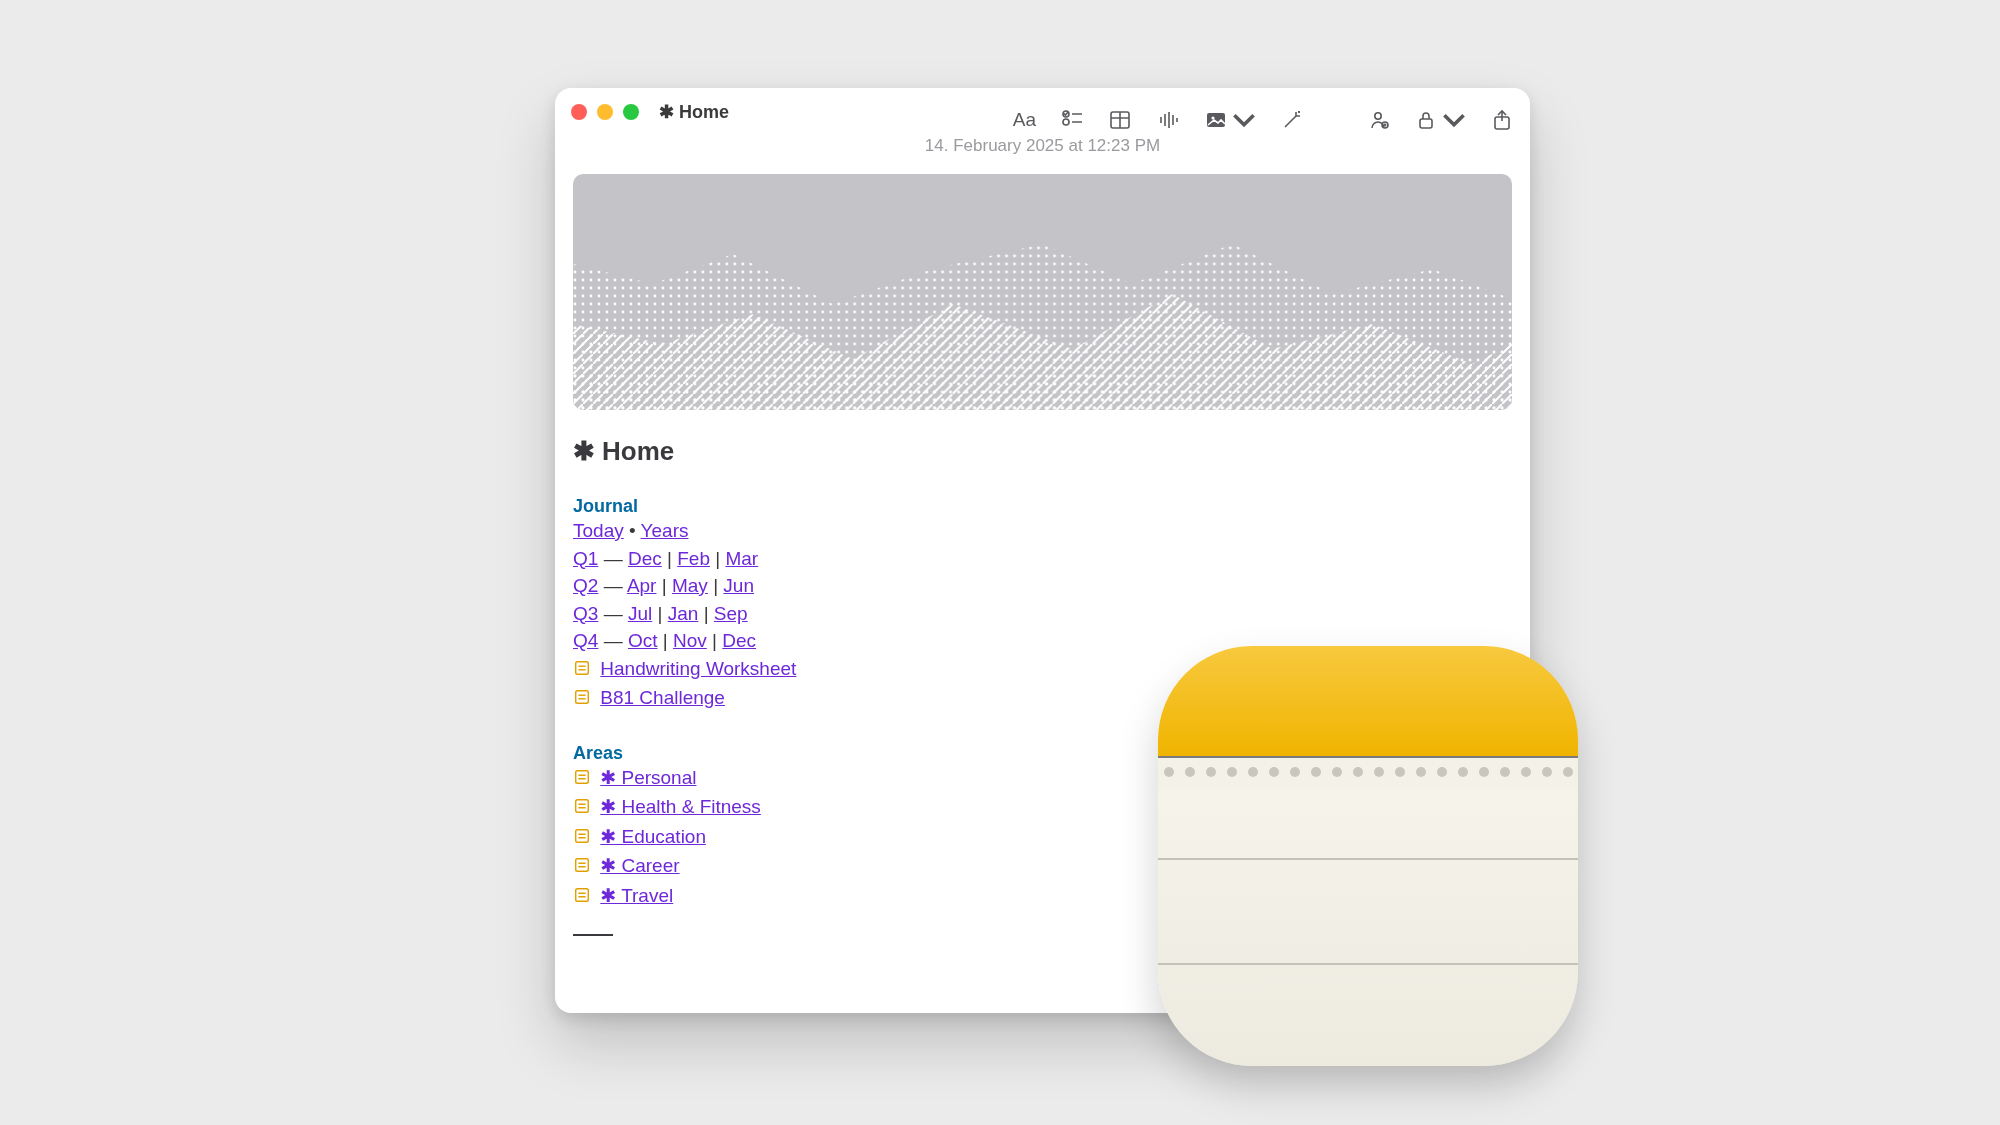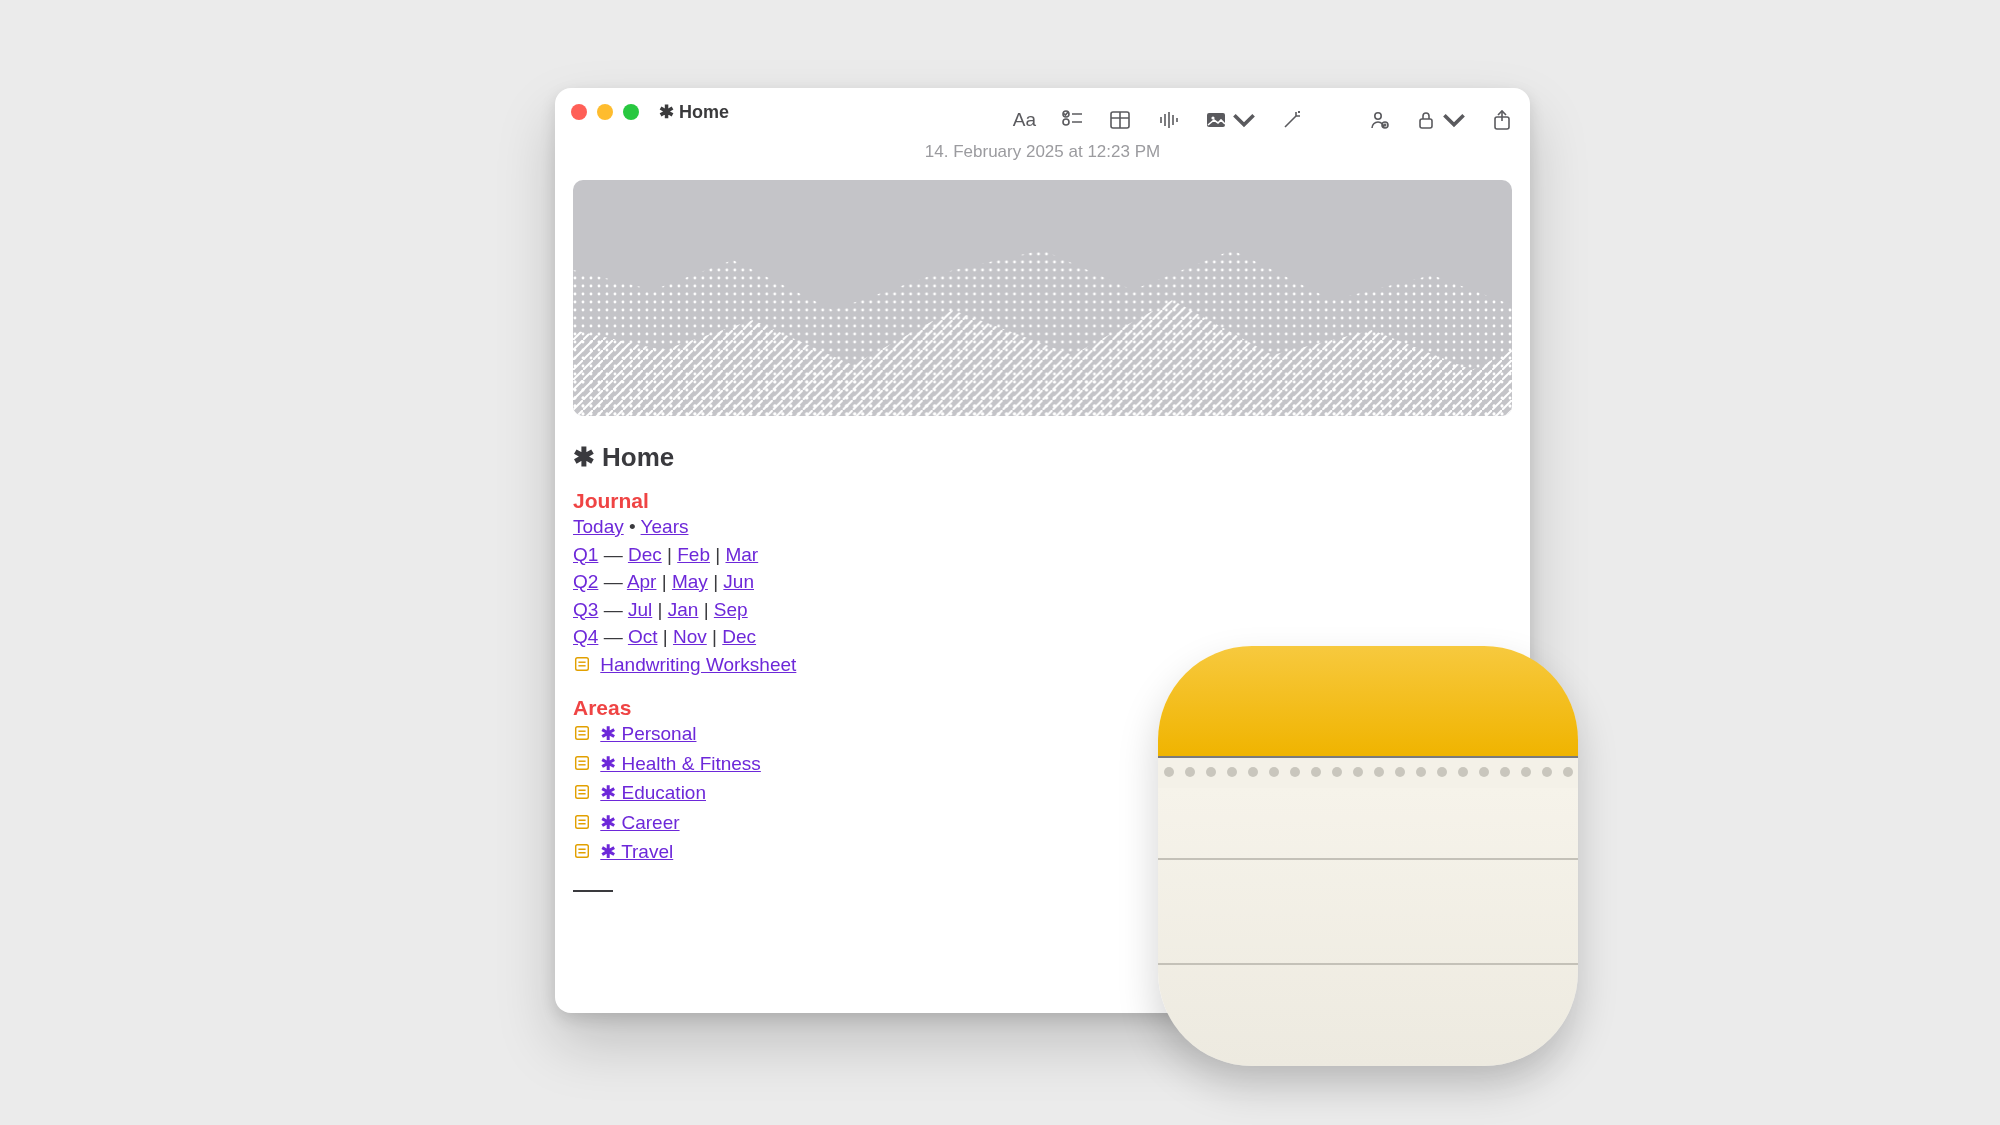--- a/index.html
+++ b/index.html
@@ -47,37 +47,36 @@
     color: #5a5a5e;
   }
   .tbtn { display:flex; align-items:center; gap:4px; cursor:default;margin-top:16px; }
   .tbtn svg { width: 24px; height: 24px; stroke: #5a5a5e; fill:none; stroke-width:1.6; }
   .tbtn .txt { font-size:19px; color:#5a5a5e; }
   .chev { width:10px; height:10px; }
   .timestamp {
     text-align: center;
     font-size: 17px;
     color: #9b9b9f;
-    margin-top: 6px;
   }
   .hero {
     margin: 18px 18px 0 18px;
     height: 236px;
     border-radius: 10px;
     background: #c4c4c8;
     position: relative;
     overflow: hidden;
   }
   .hero svg { position:absolute; inset:0; width:100%; height:100%; }
   .content {
     padding: 26px 18px 18px 18px;
     color: #3a3a3c;
   }
   .h1 { font-size: 26px; font-weight: 800; color:#3a3a3e; }
-  .h2 { font-size: 21px; font-weight: 800; color:#ef4444; margin-top: 16px; }
+  .h2 { font-size: 18px; font-weight: 800; color:#0369a1; margin-top: 29px; }
   .line { font-size: 19px; line-height: 1.45; }
   a.yl { color: #6d28d9; text-decoration: underline; cursor:pointer; }
   .sep { color:#3a3a3e; }
   .noteicon { display:inline-block; vertical-align:-2px; margin-right:4px; }
   .noteicon svg { width:18px; height:18px; stroke:#e2a000; fill:none; stroke-width:1.6; }
   .hr { width:40px; border:none; border-top:2px solid #3a3a3e; margin-top:22px; }
 
   
   .appicon {
     position:absolute;
@@ -260,20 +259,28 @@
     </div>
 
     <div class="line">
       <span class="noteicon"><svg viewBox="0 0 20 20">
             <rect x="3" y="3" width="14" height="14" rx="2"></rect>
             <line x1="6" y1="8" x2="14" y2="8"></line>
             <line x1="6" y1="12" x2="14" y2="12"></line>
           </svg></span>
       <a class="yl">Handwriting Worksheet</a>
     </div>
+    <div class="line">
+      <span class="noteicon"><svg viewBox="0 0 20 20">
+            <rect x="3" y="3" width="14" height="14" rx="2"></rect>
+            <line x1="6" y1="8" x2="14" y2="8"></line>
+            <line x1="6" y1="12" x2="14" y2="12"></line>
+          </svg></span>
+      <a class="yl">B81 Challenge</a>
+    </div>
 
     <div class="h2">Areas</div>
     <div class="line">
       <span class="noteicon"><svg viewBox="0 0 20 20">
             <rect x="3" y="3" width="14" height="14" rx="2"></rect>
             <line x1="6" y1="8" x2="14" y2="8"></line>
             <line x1="6" y1="12" x2="14" y2="12"></line>
           </svg></span>
       <a class="yl">✱ Personal</a>
     </div>

